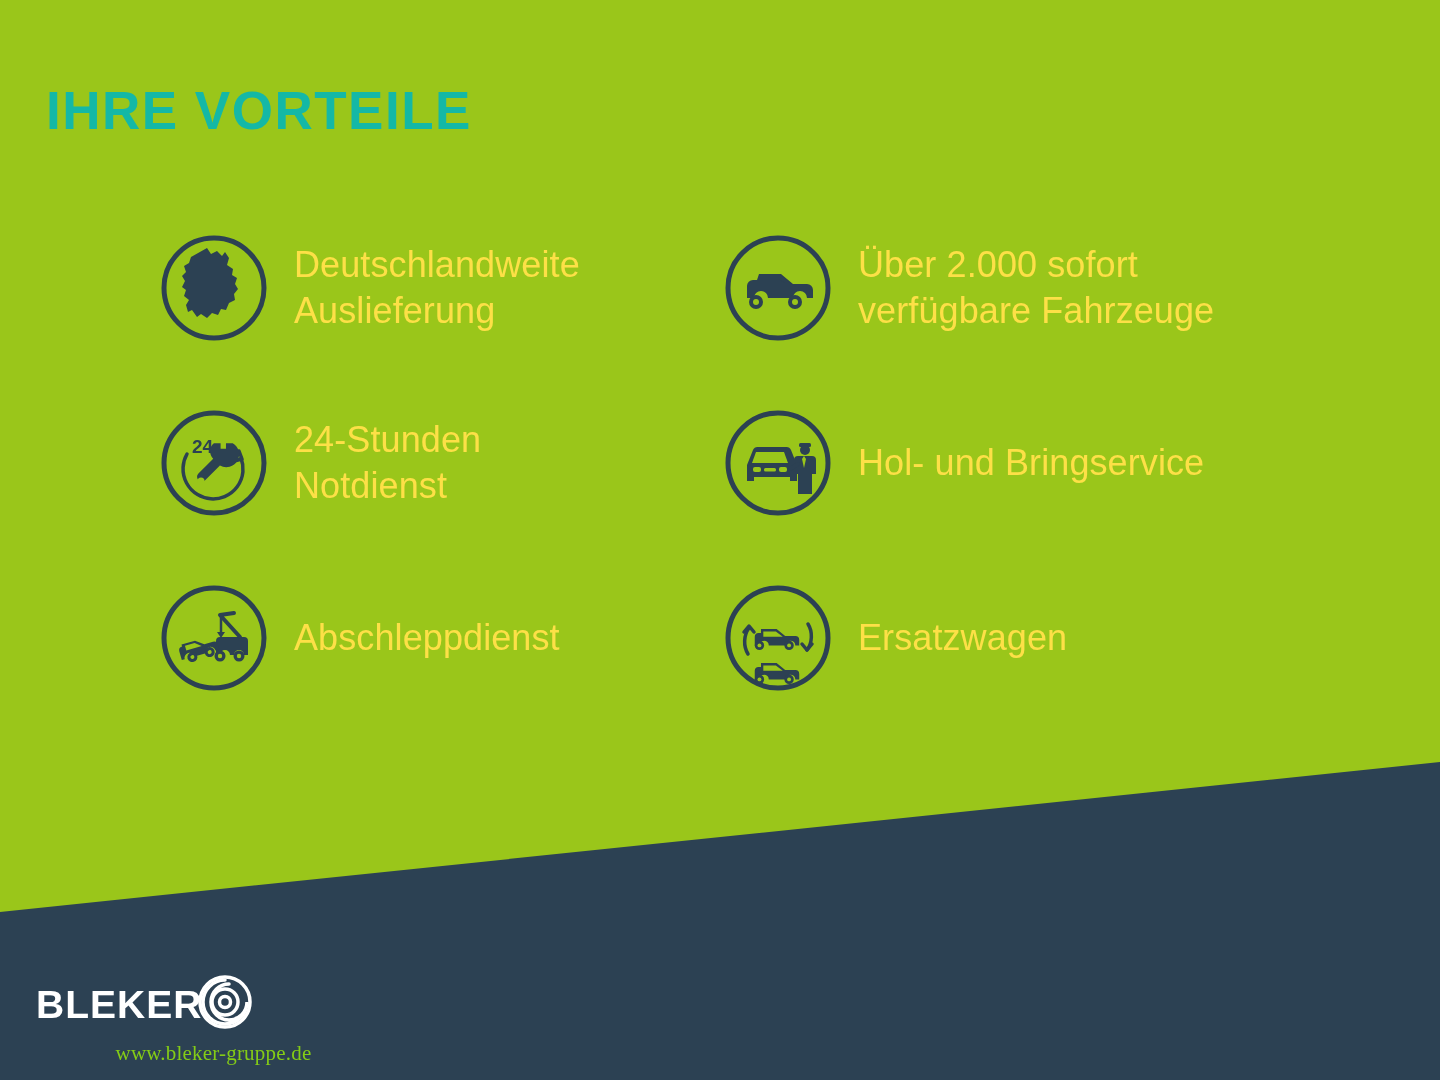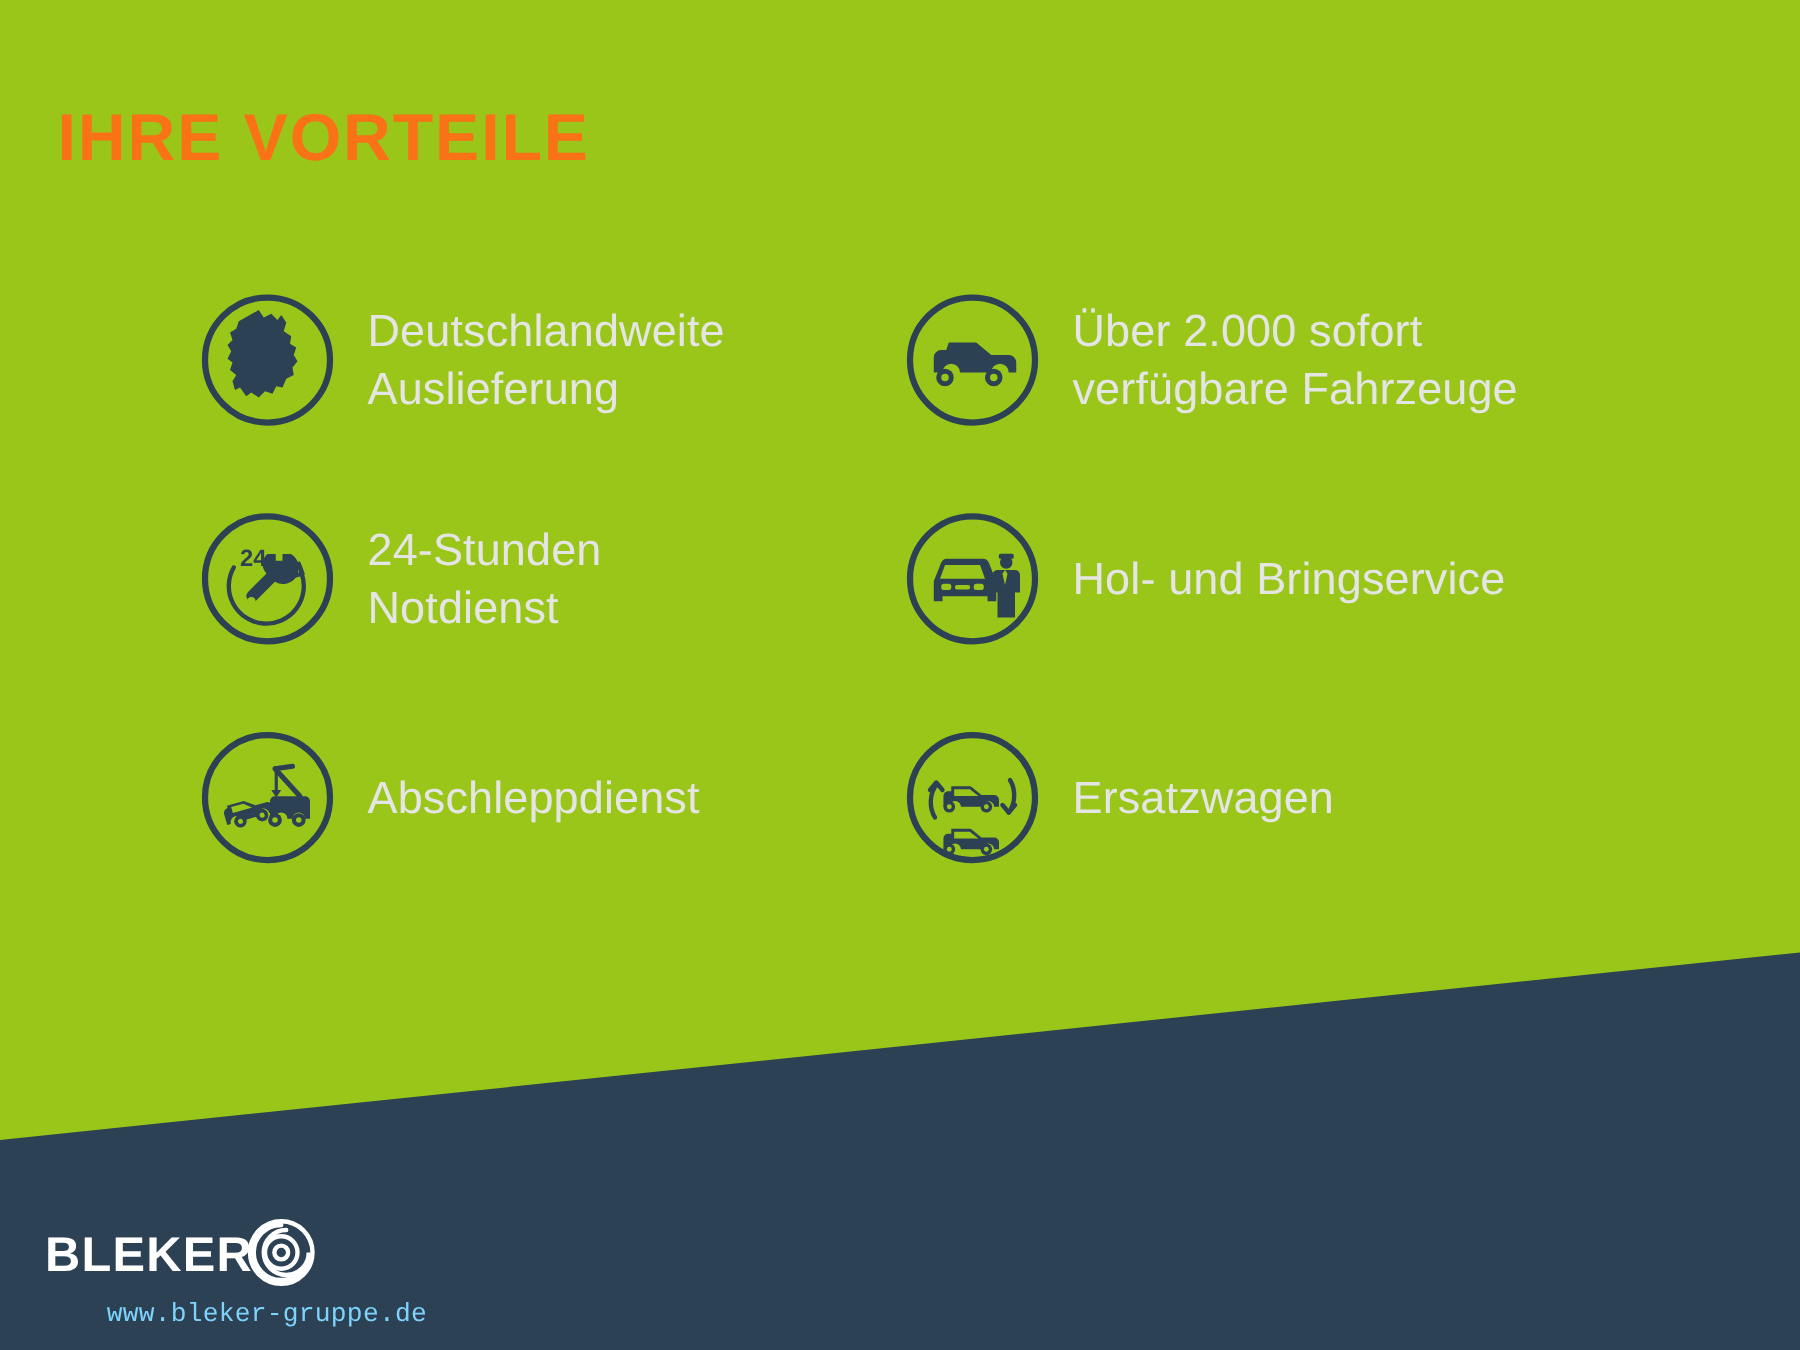--- a/index.html
+++ b/index.html
@@ -21,39 +21,39 @@
     background: #9ac61a;
     clip-path: polygon(0 0, 1440px 0, 1440px 762px, 0 912px);
   }
   #page-title {
     position: absolute;
     left: 46px;
     top: 84px;
     font-size: 53px;
     font-weight: bold;
     letter-spacing: 1.5px;
-    color: #f97316;
+    color: #14b8a6;
     line-height: 1;
     font-family: "Liberation Sans", sans-serif;
   }
   .benefit {
     position: absolute;
     display: flex;
     align-items: center;
     gap: 24px;
   }
   .benefit-icon-wrap {
     flex: 0 0 auto;
     width: 112px;
     height: 112px;
     position: relative;
   }
   .benefit-icon-wrap svg { display: block; }
   .benefit-label {
-    color: #e5e5e5;
+    color: #fde047;
     font-size: 36px;
     line-height: 1.28;
     letter-spacing: 0.1px;
     white-space: pre-line;
     font-family: "Liberation Sans", sans-serif;
   }
   
   .col-left  { left: 158px; }
   .col-right { left: 722px; }
   .row-1 { top: 232px; }
@@ -84,27 +84,27 @@
   #logo-mark { margin: 0 -4px 0 -6px; }
   #logo-gruppe {
     color: #ffffff;
     font-size: 43px;
     font-weight: normal;
     letter-spacing: 0.5px;
     line-height: 1;
     font-family: "Liberation Sans", sans-serif;
   }
   #logo-url {
-    color: #7dd3fc;
+    color: #84cc16;
     font-size: 21px;
     text-align: center;
     width: 355px;
     margin-top: 8px;
     letter-spacing: 0.2px;
-    font-family: Liberation Mono, monospace;
+    font-family: Liberation Serif, serif;
   }
 </style>
 </head>
 <body>
 
 <div id="stage">
 
   <div id="bg-green"></div>
 
   <div id="page-title">IHRE VORTEILE</div>

